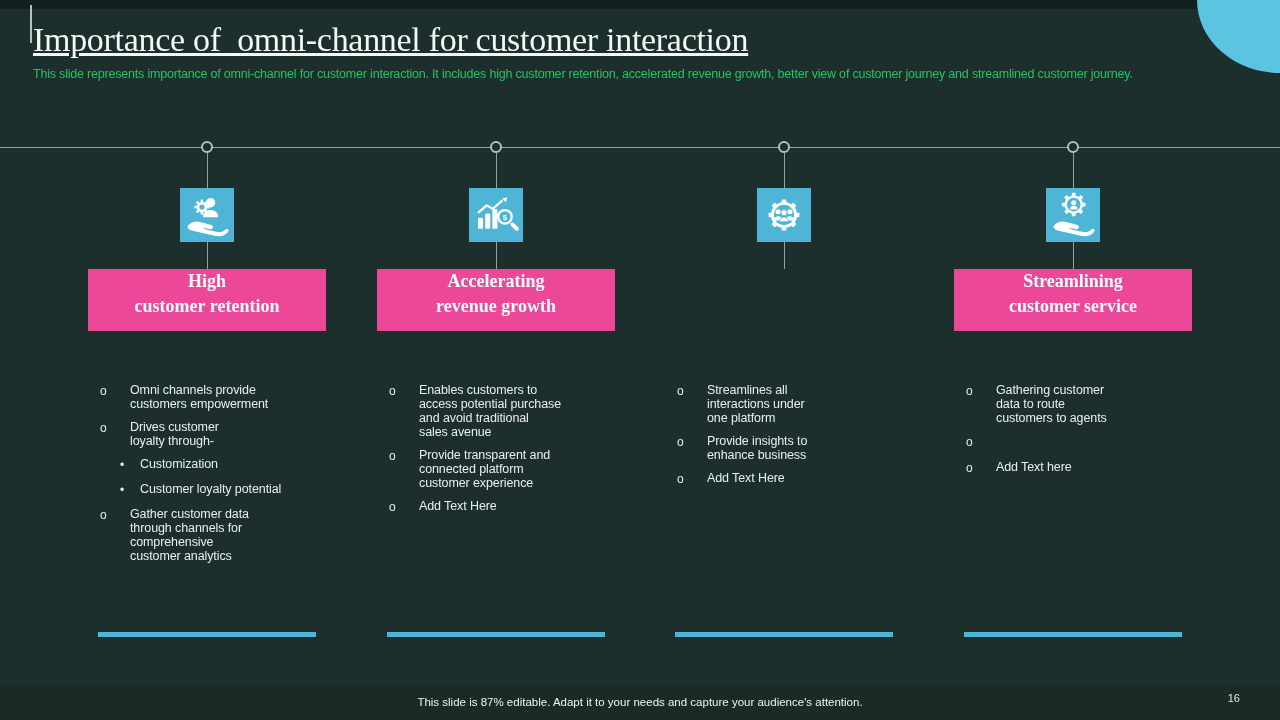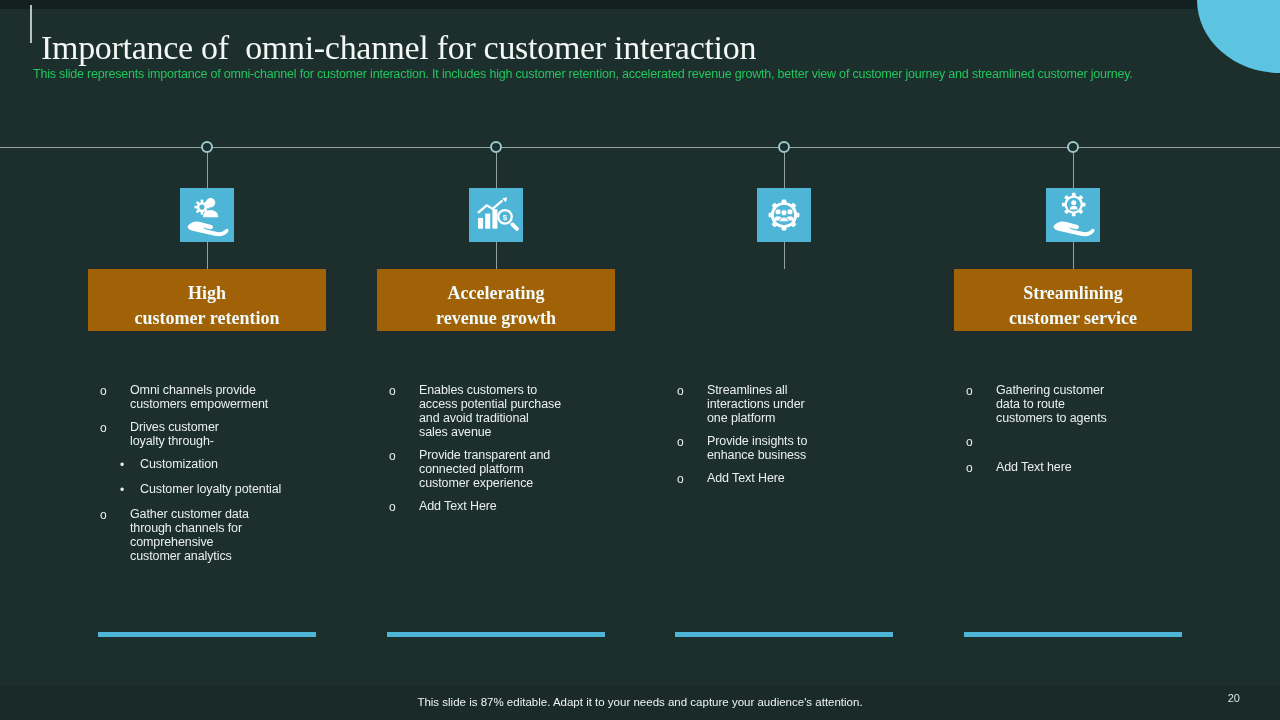--- a/index.html
+++ b/index.html
@@ -23,22 +23,22 @@
   .col-1 { left:88px; } .col-2 { left:377px; } .col-3 { left:665px; } .col-4 { left:954px; }
 
   .ring { position:absolute; top:141px; left:50%; margin-left:-6px; width:8px; height:8px;
           border:2px solid #9ec7cd; border-radius:50%; background:#1c2f2c; }
   .vline { position:absolute; left:50%; width:1px; background:rgba(185,201,200,.75); }
   .v1 { top:153px; height:35px; }
   .v2 { top:242px; height:27px; }
   .icon-box { position:absolute; top:188px; left:50%; margin-left:-27px; width:54px; height:54px;
               background:#4fb5d6; display:flex; align-items:center; justify-content:center; }
   .icon-box svg { width:46px; height:46px; display:block; }
-  .hdr { position:absolute; top:269px; left:0; width:238px; height:62px; background:#a16207;
-         display:flex; align-items:flex-end; justify-content:center; text-align:center; }
+  .hdr { position:absolute; top:269px; left:0; width:238px; height:62px; background:#ec4899;
+         display:flex; align-items:flex-start; justify-content:center; text-align:center; }
   .hdr-text { font-family:"Liberation Serif", serif; font-weight:bold; font-size:18px;
               line-height:25px; color:#f0fbfb; white-space:pre-line; }
   .bullets { position:absolute; top:383px; left:12px; width:216px; }
   .bullet { display:flex; margin-bottom:9px; }
   .bullet .bm { flex:0 0 30px; font-size:12px; line-height:17px; color:#e9efee; }
   .bullet .bt { font-size:12.5px; line-height:14px; letter-spacing:-0.1px; white-space:pre-line; color:#e9efee; }
   .bullet.sub { margin-left:20px; margin-bottom:8px; }
   .bullet.sub .bm { flex:0 0 20px; }
   .underbar { position:absolute; top:632px; left:10px; width:218px; height:5px; background:#4fb5d6; }
 
@@ -46,21 +46,21 @@
   .footer-note { position:absolute; left:0; top:696px; width:1280px; text-align:center; font-size:11.5px; color:#eef4f3; }
   .page-num { position:absolute; right:40px; top:692px; font-size:11px; color:#dce5e3; }
 </style>
 </head>
 <body>
 
 <div class="top-strip"></div>
 <div class="corner-blob"></div>
 <div class="title-accent"></div>
 
-<h1 class="title" style="margin:8px;font-weight:400;">Importance of  omni-channel for customer interaction</h1>
+<h1 class="title" style="margin:0;font-weight:400;text-decoration:underline;">Importance of  omni-channel for customer interaction</h1>
 <div class="subtitle">This slide represents importance of omni-channel for customer interaction. It includes high customer retention, accelerated revenue growth, better view of customer journey and streamlined customer journey.</div>
 
 <div class="hline"></div>
 
 <div class="col col-1">
   <div class="ring"></div>
   <div class="vline v1"></div>
   <div class="icon-box">
     <svg viewBox="0 0 64 64">
       <circle cx="37" cy="15" r="6.5" fill="#fff"></circle>
@@ -250,13 +250,13 @@
     <div class="bullet">
       <span class="bm">o</span>
       <div class="bt">Add Text here</div>
     </div>
   </div>
   <div class="underbar"></div>
 </div>
 
 <div class="footer-strip"></div>
 <div class="footer-note">This slide is 87% editable. Adapt it to your needs and capture your audience's attention.</div>
-<div class="page-num">20</div>
+<div class="page-num">16</div>
 
 </body></html>

